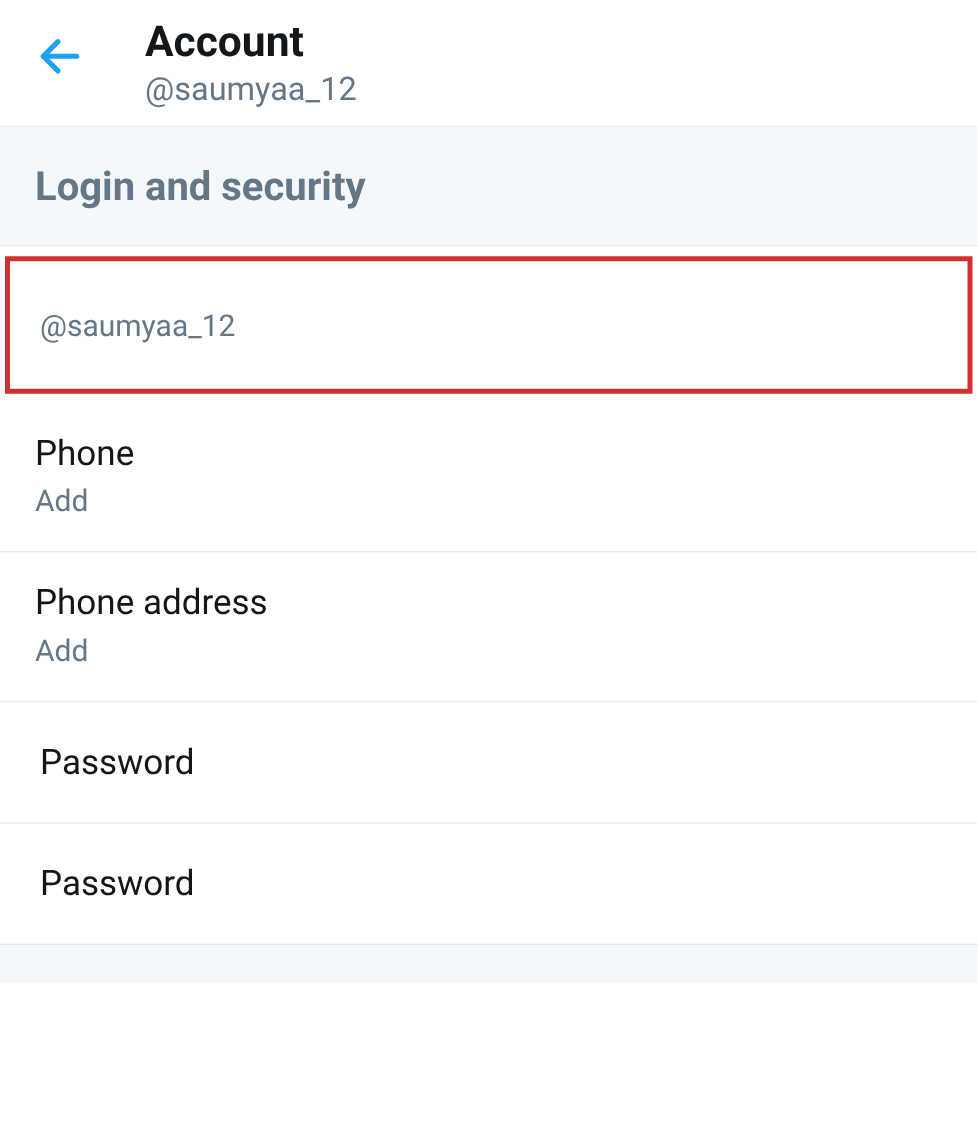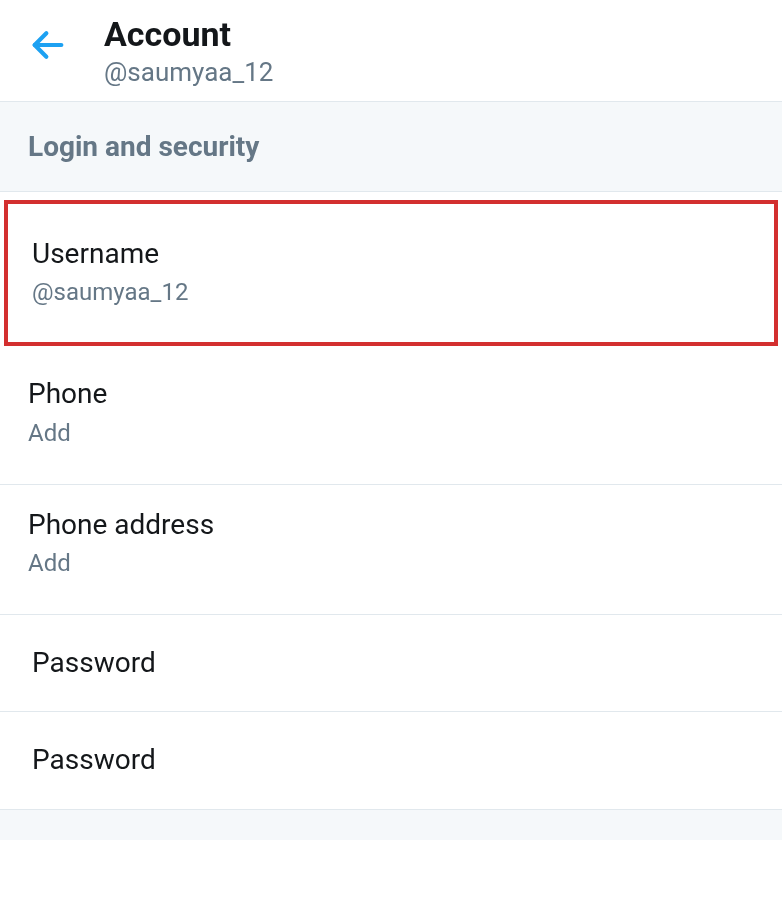--- a/index.html
+++ b/index.html
@@ -13,21 +13,21 @@
       height: 900px;
       background: #ffffff;
       color: #14171a;
     }
     .header {
       display: flex;
       align-items: center;
       padding: 14px 20px 14px 28px;
       background: #ffffff;
       border-bottom: 1px solid #e1e8ed;
-      gap: 36px;
+      gap: 48px;
     }
     .back-icon {
       display: flex;
       align-items: center;
       justify-content: center;
       cursor: pointer;
       margin-top: -10px;
     }
     .back-icon svg {
       width: 40px;
@@ -53,26 +53,26 @@
       color: #657786;
       font-weight: 400;
       margin-top: 2px;
     }
     .section-header {
       background: #f5f8fa;
       padding: 28px 28px;
       border-bottom: 1px solid #e1e8ed;
     }
     .section-title {
-      font-size: 28px;
+      font-size: 32px;
       font-weight: 700;
       color: #657786;
     }
     .settings-item {
-      padding: 22px 28px 37px 28px;
+      padding: 22px 28px 26px 28px;
       background: #ffffff;
       border-bottom: 1px solid #e1e8ed;
       cursor: pointer;
     }
     .settings-item-label {
       font-size: 28px;
       color: #14171a;
       font-weight: 400;
       line-height: 1.3;
     }
@@ -109,21 +109,20 @@
     <div class="header-title">Account</div>
     <div class="header-subtitle">@saumyaa_12</div>
   </div>
 </div>
 
 <div class="section-header">
   <div class="section-title">Login and security</div>
 </div>
 
 <div class="settings-item highlighted">
-  <div class="settings-item-label">Username</div>
   <div class="settings-item-value">@saumyaa_12</div>
 </div>
 
 <div class="settings-item">
   <div class="settings-item-label">Phone</div>
   <div class="settings-item-value">Add</div>
 </div>
 
 <div class="settings-item">
   <div class="settings-item-label">Phone address</div>

